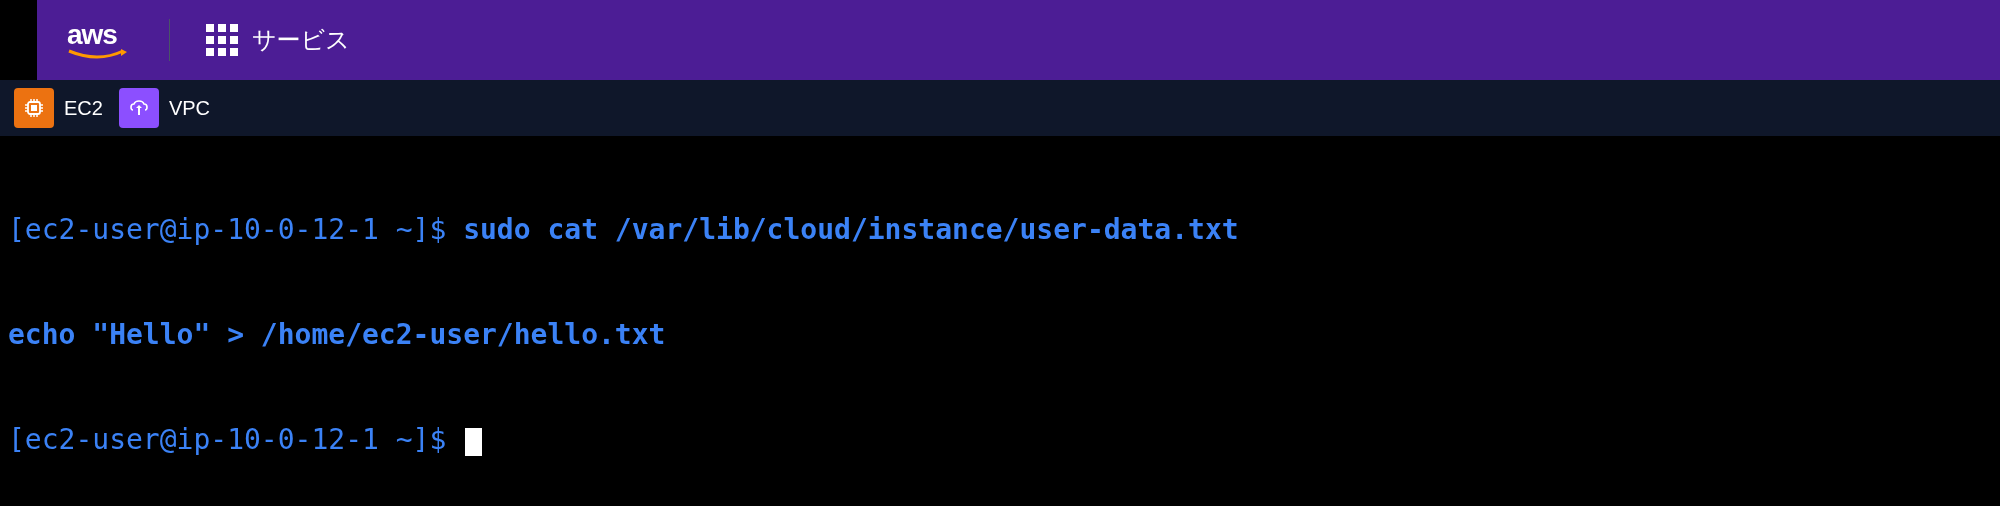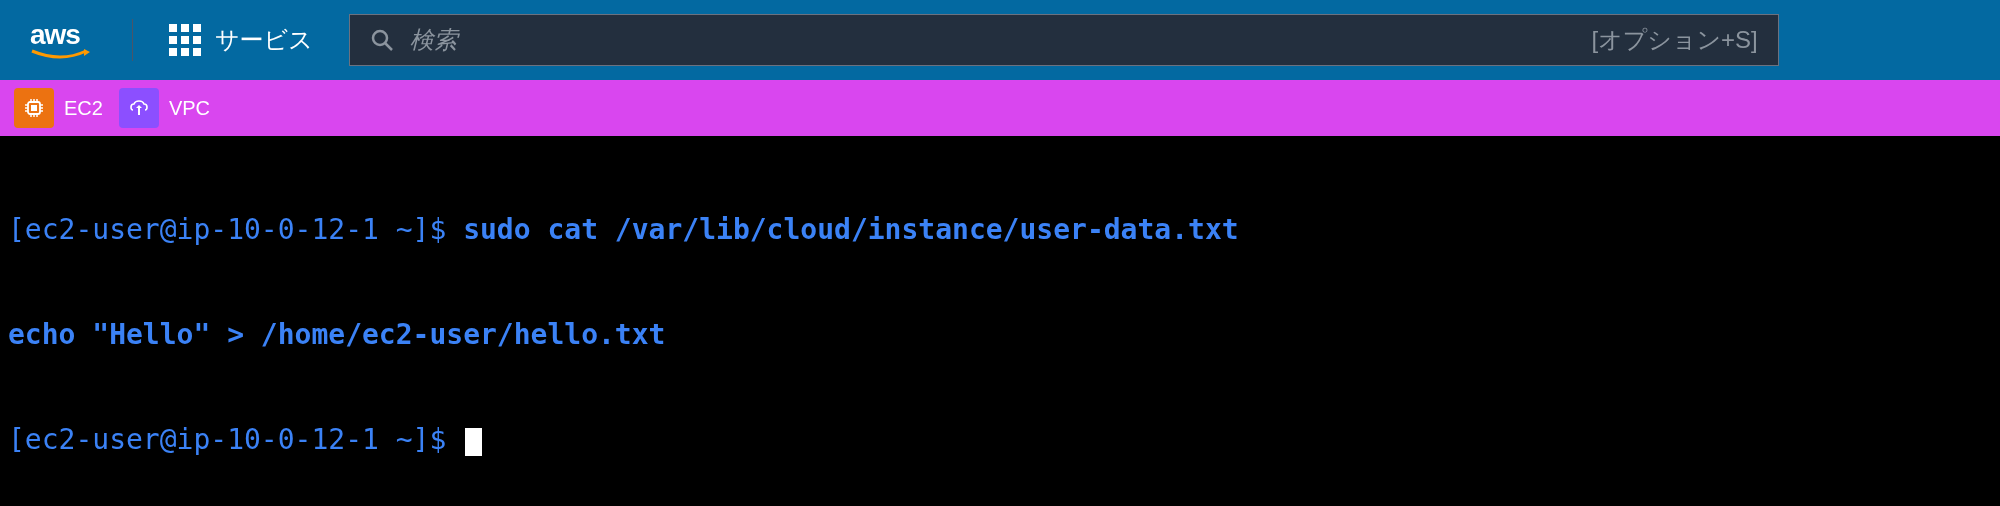--- a/index.html
+++ b/index.html
@@ -4,26 +4,27 @@
   <style>
     * { margin: 0; padding: 0; box-sizing: border-box; }
     body {
       width: 2000px;
       height: 506px;
       background: #000;
       font-family: Arial, sans-serif;
       overflow: hidden;
     }
     .aws-header {
-      background: #0369a1;
+      background: #4c1d95;
       height: 80px;
       display: flex;
       align-items: center;
       padding: 2px 20px;
       gap: 20px;
+      margin-left: 37px;
     }
     .aws-logo {
       display: flex;
       align-items: center;
       padding: 0 20px 0 10px;
     }
     .aws-logo-text {
       color: #fff;
       font-size: 28px;
       font-weight: 600;
@@ -82,21 +83,21 @@
       color: #8b949e;
       font-size: 24px;
       font-style: italic;
     }
     .search-input::placeholder { color: #8b949e; font-style: italic; }
     .search-hint {
       color: #8b949e;
       font-size: 24px;
     }
     .service-bar {
-      background: #d946ef;
+      background: #0f172a;
       height: 56px;
       display: flex;
       align-items: center;
       padding: 0 14px;
       gap: 16px;
     }
     .service-chip {
       display: flex;
       align-items: center;
       gap: 10px;
@@ -159,30 +160,20 @@
         <span></span>
         <span></span>
       <span></span>
         <span></span>
         <span></span>
       <span></span>
         <span></span>
         <span></span>
     </div>
     <span class="services-label">サービス</span>
-  </div>
-  <div class="search-box">
-    <span class="search-icon">
-      <svg width="24" height="24" viewBox="0 0 24 24">
-        <circle cx="10" cy="10" r="7" stroke="#8b949e" stroke-width="2.5" fill="none"></circle>
-        <line x1="15" y1="15" x2="22" y2="22" stroke="#8b949e" stroke-width="2.5"></line>
-      </svg>
-    </span>
-    <input class="search-input" type="text" placeholder="検索" style="">
-    <span class="search-hint">[オプション+S]</span>
   </div>
 </div>
 
 <div class="service-bar">
   <div class="service-chip">
     <div class="service-icon ec2">
       <svg width="24" height="24" viewBox="0 0 24 24">
         <rect x="6" y="6" width="12" height="12" rx="2" stroke="#fff" stroke-width="1.8" fill="none"></rect>
         <rect x="9" y="9" width="6" height="6" fill="#fff"></rect>
         <line x1="3" y1="9" x2="6" y2="9" stroke="#fff" stroke-width="1.5"></line>

